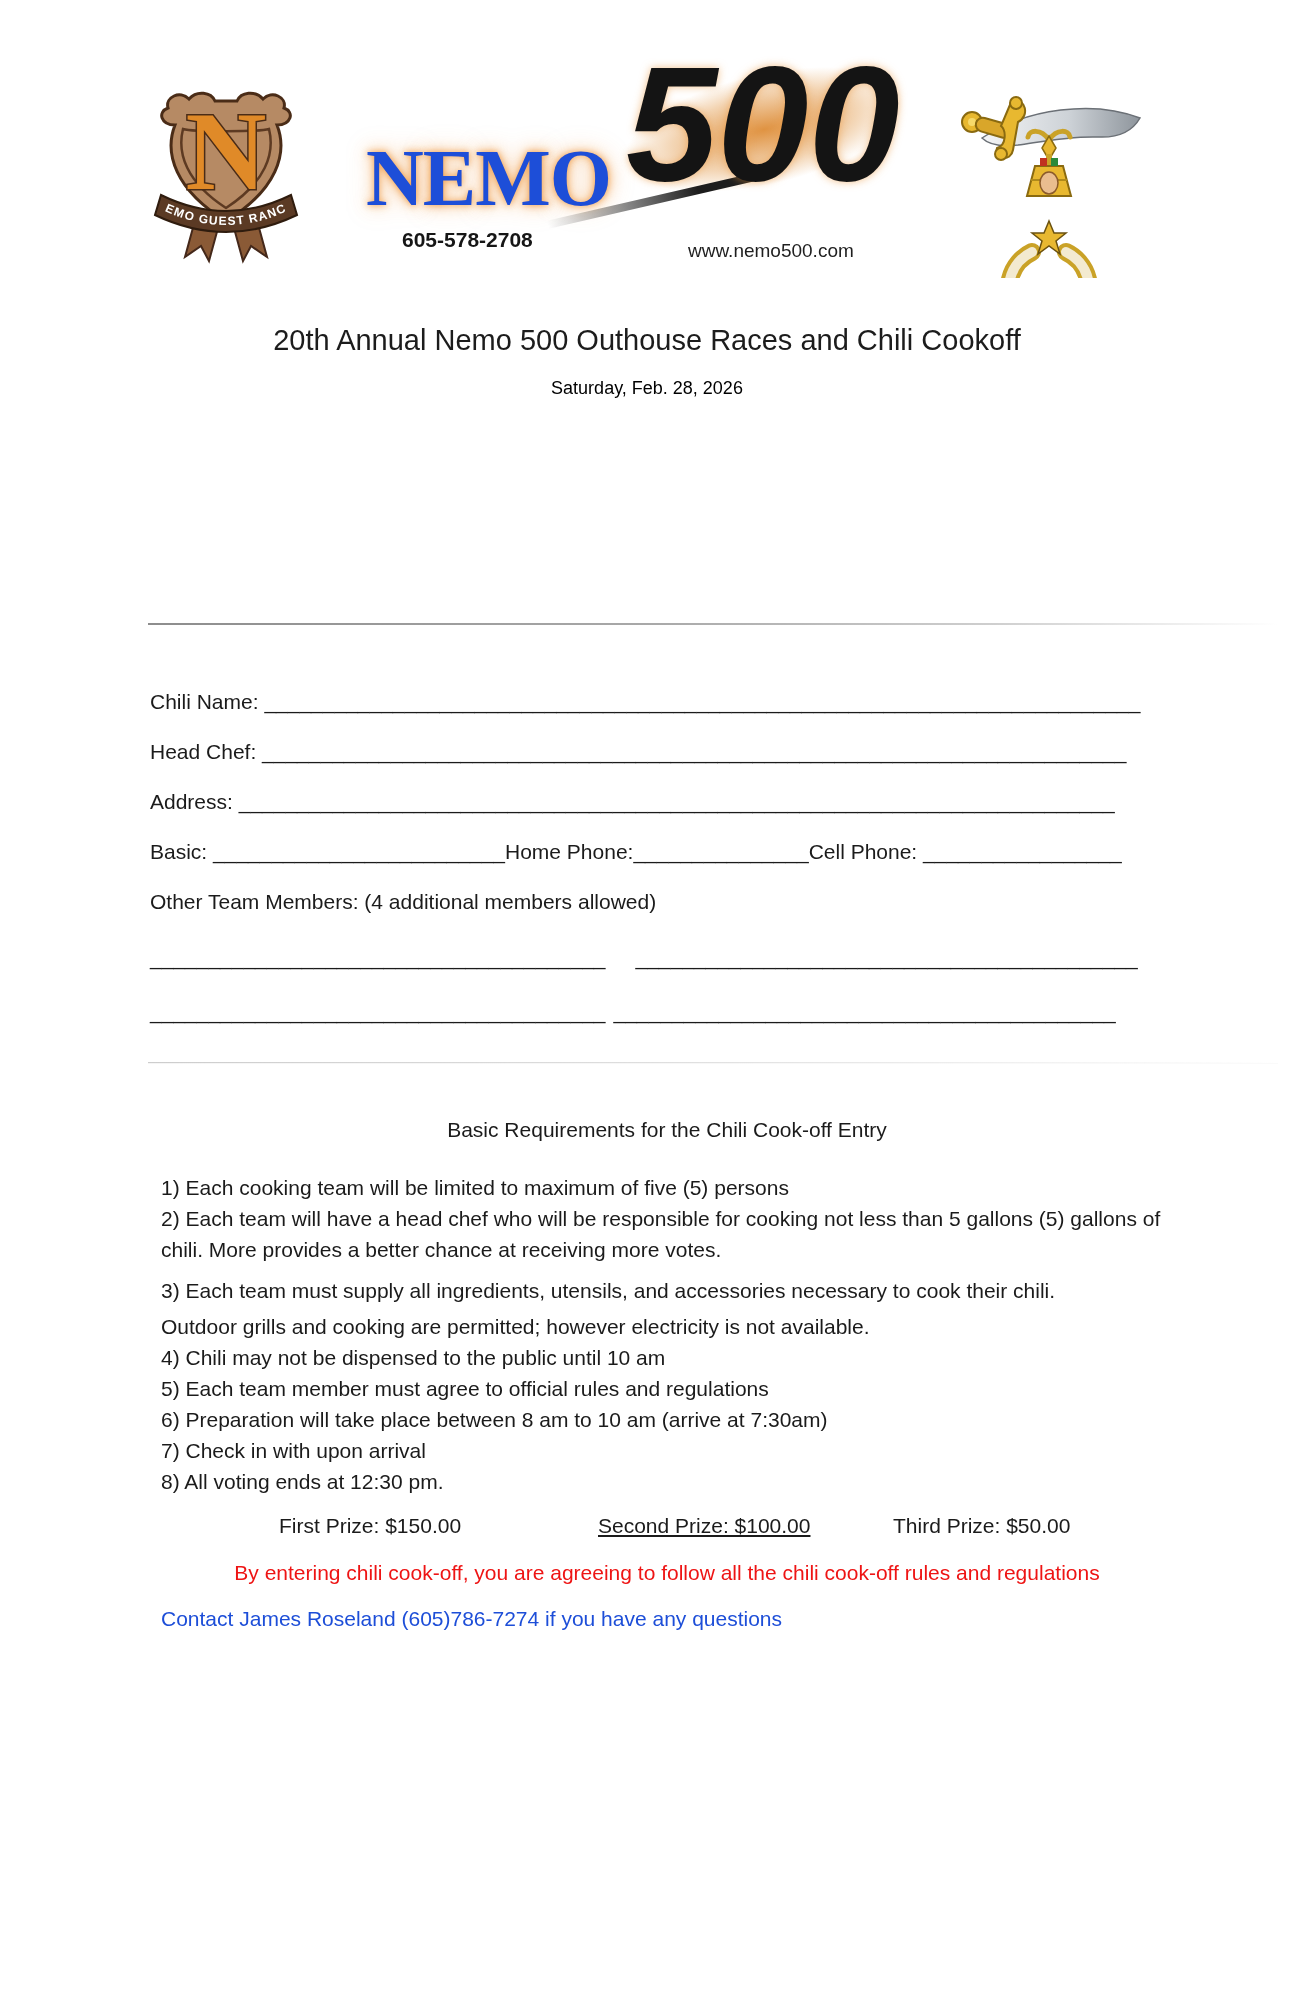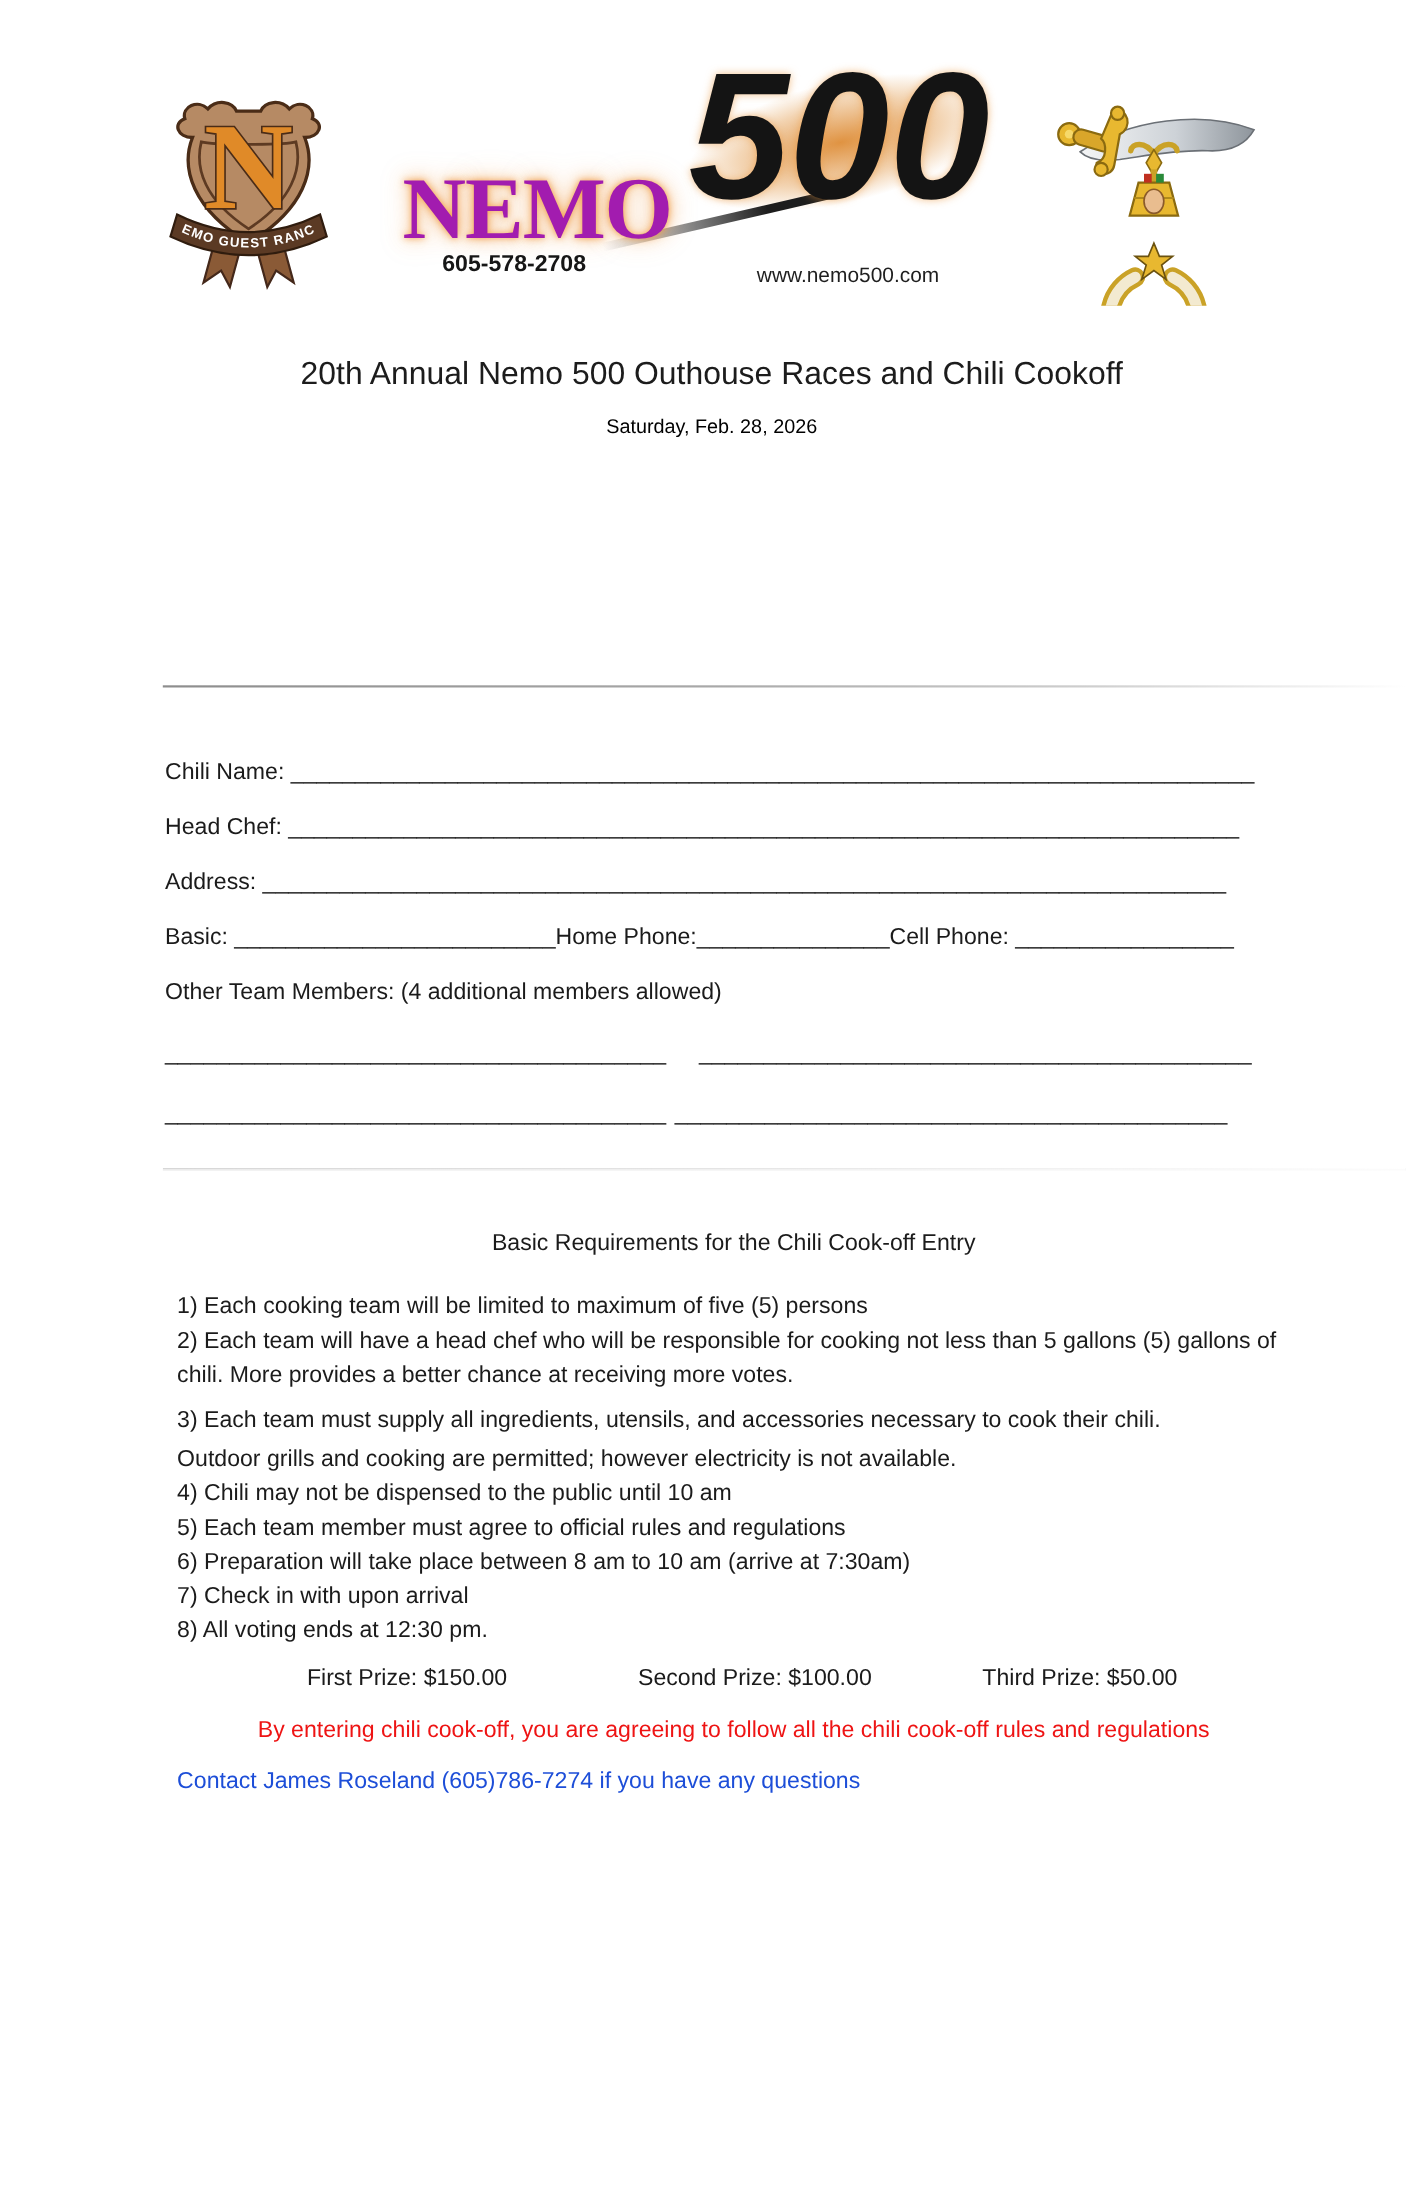--- a/index.html
+++ b/index.html
@@ -6,23 +6,23 @@
   html,body { margin:0; padding:0; background:#fff; }
   .page {
     position: relative; width: 1294px; height: 2000px; background:#ffffff;
     font-family: "Liberation Sans", "DejaVu Sans", sans-serif;
     color:#1d1d1d; overflow:hidden;
   }
   
   .ranch-logo { position:absolute; left:145px; top:85px; }
   .shriners { position:absolute; left:952px; top:78px; }
   .brand-word {
-    position:absolute; left:366px; top:150px; margin:0;
+    position:absolute; left:366px; top:138px; margin:0;
     font-family:"Liberation Serif","DejaVu Serif",serif; font-weight:bold;
-    font-size:80px; line-height:1; letter-spacing:-1px; color:#a21caf;
+    font-size:80px; line-height:1; letter-spacing:-1px; color:#1d4ed8;
     text-shadow:0 0 6px rgba(240,150,60,.85), 0 0 14px rgba(240,150,60,.55), 0 0 26px rgba(240,150,60,.35);
   }
   .brand-number {
     position:absolute; left:626px; top:42px; margin:0;
     font-family:Liberation Sans, sans-serif; font-weight:bold; font-style:italic;
     font-size:164px; line-height:1; color:#141414;
     text-shadow:0 0 8px rgba(235,150,60,.6);
   }
   .swoosh {
     position:absolute; left:575px; top:68px; width:350px; height:155px;
@@ -53,21 +53,21 @@
   .member-row .gap-narrow { display:inline-block; width:8px; }
   .mt4 { margin-top:6px; }
   
   .reqs { position:absolute; left:139px; top:1118px; width:1012px; font-size:21px; color:#1b1b1b;margin-left:22px; }
   .req-heading { margin:0 0 30px 0; font-size:21px; font-weight:normal; text-align:center; color:#1b1b1b; }
   .req-p { margin:0; line-height:31px; }
   .gap10 { margin-top:10px; }
   .gap5  { margin-top:5px; }
   .prizes { position:relative; height:31px; margin-top:13px; line-height:31px; }
   .prize-1 { position:absolute; left:118px; }
-  .prize-2 { position:absolute; left:419px; }
+  .prize-2 { position:absolute; left:437px;text-decoration:underline; }
   .prize-3 { position:absolute; left:732px; }
   .agreement { margin:16px 0 0 0; line-height:31px; text-align:center; color:#ee1414; }
   .contact { margin:15px 0 0 0; line-height:31px; color:#1d4ed8; }
 </style>
 </head>
 <body>
 
 <div class="page">
 
   <div>

